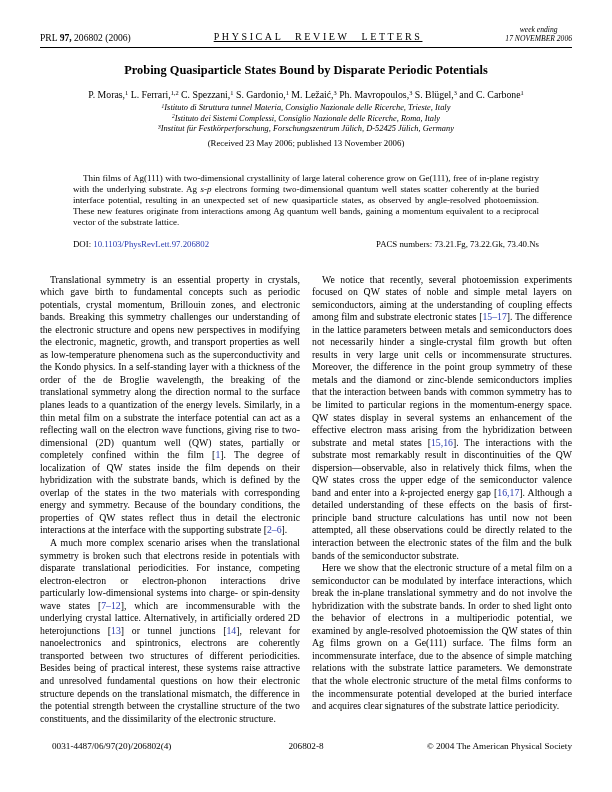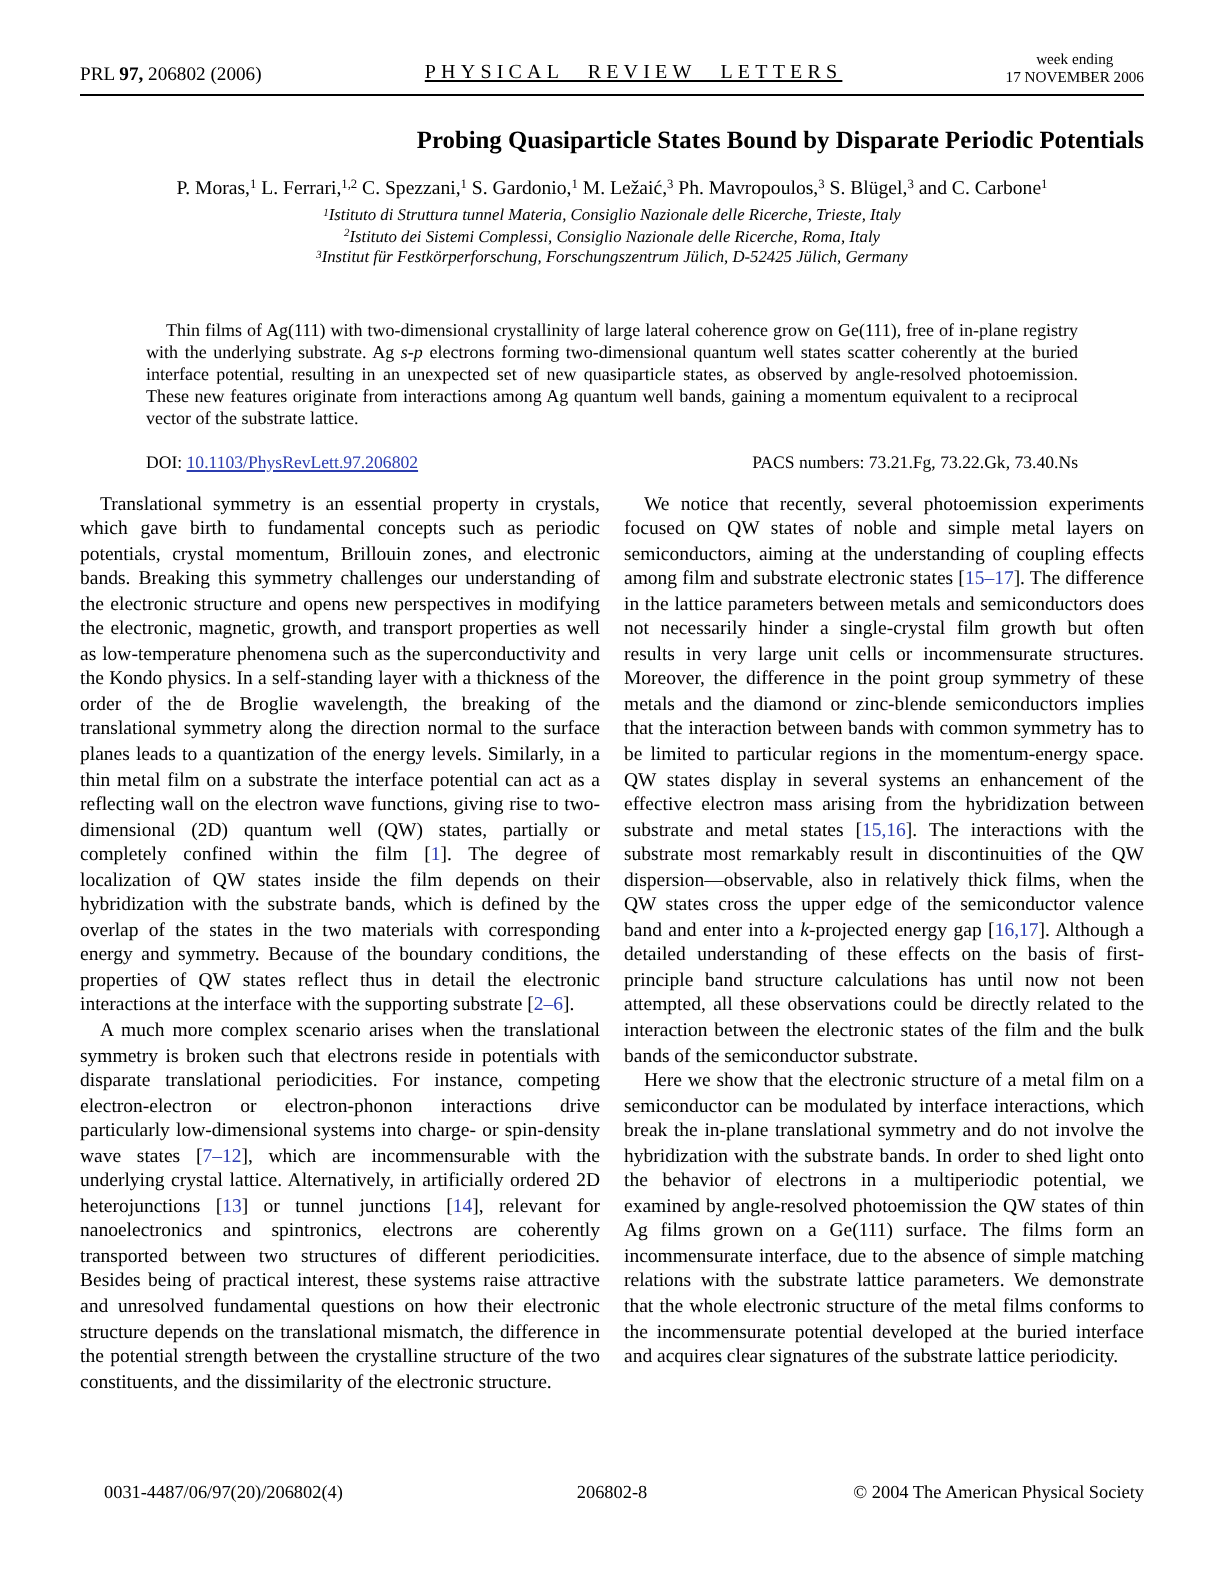--- a/index.html
+++ b/index.html
@@ -3,37 +3,37 @@
 <meta charset="utf-8">
 <style>
   html,body{margin:0;padding:0;background:#ffffff;}
   body{width:612px;height:792px;font-family:"Liberation Serif","DejaVu Serif",serif;color:#000;}
   .page{position:relative;width:612px;height:792px;box-sizing:border-box;padding:26px 40px 0 40px;overflow:hidden;}
 
   
   .hdr{display:flex;justify-content:space-between;align-items:flex-end;padding-bottom:4px;}
   .hdr-left{font-size:9.6px;white-space:nowrap;}
   .hdr-center{font-size:10px;letter-spacing:2.6px;word-spacing:7px;white-space:nowrap;padding-bottom:1px;text-decoration:underline;}
-  .hdr-right{font-size:7.6px;text-align:center;line-height:8.6px;white-space:nowrap;}
+  .hdr-right{font-size:7.6px;text-align:center;line-height:8.6px;white-space:nowrap;font-style:italic;}
   .hdr-rule{border-bottom:1.4px solid #000;margin-top:0;}
 
   
-  .title{margin-top:15px;text-align:right;font-size:12.4px;font-weight:bold;}
+  .title{margin-top:15px;text-align:center;font-size:12.4px;font-weight:bold;}
   .authors{margin-top:11px;text-align:center;font-size:9.8px;}
   .affils{margin-top:3px;text-align:center;font-size:8.4px;font-style:italic;line-height:10.6px;}
   .received{margin-top:3px;text-align:center;font-size:8.8px;}
 
   
   .abstract{margin:25px 33px 0 33px;font-size:9px;line-height:10.9px;text-align:justify;text-indent:10px;}
   .doi-row{margin:11px 33px 0 33px;display:flex;justify-content:space-between;font-size:8.8px;}
-  .doi-link{cursor:pointer;text-decoration:underline;}
+  .doi-link{cursor:pointer;}
   .doi-link, .seg-ref{color:var(--link,#2b3cb0);}
 
   
-  .cols{margin-top:11px;display:flex;gap:12px;}
+  .cols{margin-top:25px;display:flex;gap:12px;}
   .col{width:260px;font-size:9.75px;line-height:12.55px;text-align:justify;}
   .col p{margin:0;text-indent:10px;}
 
   .seg-i{font-style:italic;}
   .seg-b{font-weight:bold;}
   .seg-sup{font-size:65%;position:relative;top:-0.45em;line-height:0;}
 
   
   .footer{position:absolute;left:40px;right:40px;top:741px;font-size:9.2px;}
   .footer .f-left{position:absolute;left:12px;}
@@ -58,20 +58,21 @@
   <div class="title">Probing Quasiparticle States Bound by Disparate Periodic Potentials</div>
 
   <div class="authors"><span>P. Moras,</span><span class="seg-sup">1</span><span> L. Ferrari,</span><span class="seg-sup">1,2</span><span> C. Spezzani,</span><span class="seg-sup">1</span><span> S. Gardonio,</span><span class="seg-sup">1</span><span> M. Ležaić,</span><span class="seg-sup">3</span><span> Ph. Mavropoulos,</span><span class="seg-sup">3</span><span> S. Blügel,</span><span class="seg-sup">3</span><span> and C. Carbone</span><span class="seg-sup">1</span></div>
 
   <div class="affils">
     <div><span class="seg-sup">1</span><span>Istituto di Struttura tunnel Materia, Consiglio Nazionale delle Ricerche, Trieste, Italy</span></div>
     <div><span class="seg-sup">2</span><span>Istituto dei Sistemi Complessi, Consiglio Nazionale delle Ricerche, Roma, Italy</span></div>
     <div><span class="seg-sup">3</span><span>Institut für Festkörperforschung, Forschungszentrum Jülich, D-52425 Jülich, Germany</span></div>
   </div>
 
+  <div class="received">(Received 23 May 2006; published 13 November 2006)</div>
 
   <div class="abstract"><span>Thin films of Ag(111) with two-dimensional crystallinity of large lateral coherence grow on Ge(111), free of in-plane registry with the underlying substrate. Ag </span><span class="seg-i">s</span><span>-</span><span class="seg-i">p</span><span> electrons forming two-dimensional quantum well states scatter coherently at the buried interface potential, resulting in an unexpected set of new quasiparticle states, as observed by angle-resolved photoemission. These new features originate from interactions among Ag quantum well bands, gaining a momentum equivalent to a reciprocal vector of the substrate lattice.</span></div>
 
   <div class="doi-row">
     <span><span>DOI: </span><span class="doi-link">10.1103/PhysRevLett.97.206802</span></span>
     <span>PACS numbers: 73.21.Fg, 73.22.Gk, 73.40.Ns</span>
   </div>
 
   <div class="cols">
     <div class="col">

